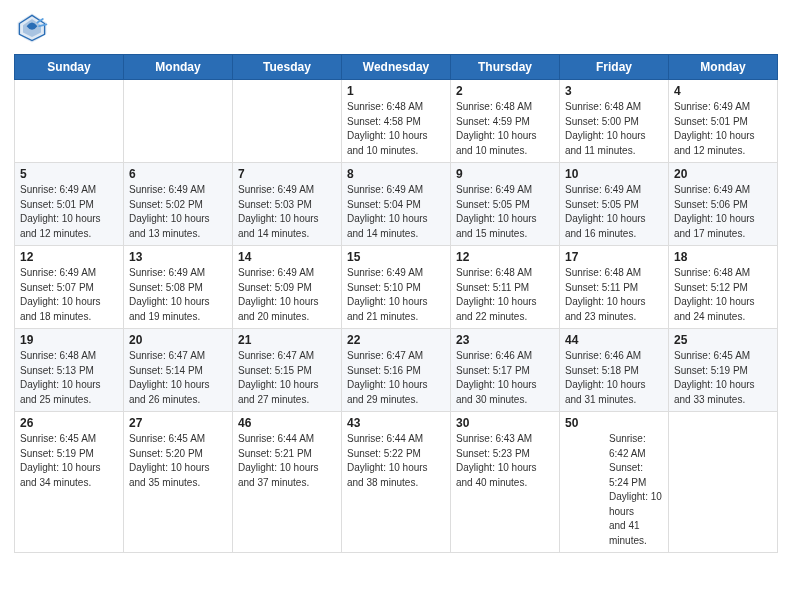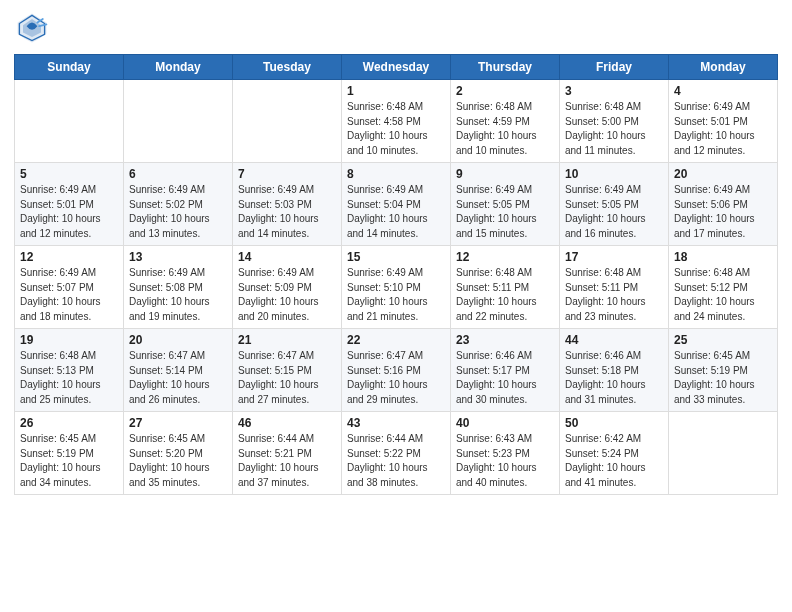--- a/index.html
+++ b/index.html
@@ -347,29 +347,29 @@
 and 37 minutes.</div>
           </td>
           <td>
             <span class="day-num">43</span>
             <div class="day-info" style="white-space: pre-line;">Sunrise: 6:44 AM
 Sunset: 5:22 PM
 Daylight: 10 hours
 and 38 minutes.</div>
           </td>
           <td>
-            <span class="day-num">40</span>
+            <span class="day-num">30</span>
             <div class="day-info" style="white-space: pre-line;">Sunrise: 6:43 AM
 Sunset: 5:23 PM
 Daylight: 10 hours
 and 40 minutes.</div>
           </td>
           <td>
             <span class="day-num">50</span>
-            <div class="day-info" style="white-space: pre-line;">Sunrise: 6:42 AM
+            <div class="day-info" style="white-space: pre-line; margin-left: 44px;">Sunrise: 6:42 AM
 Sunset: 5:24 PM
 Daylight: 10 hours
 and 41 minutes.</div>
           </td>
           <td class="empty"></td>
         </tr>
       </tbody>
   </table>
 </div>
 

